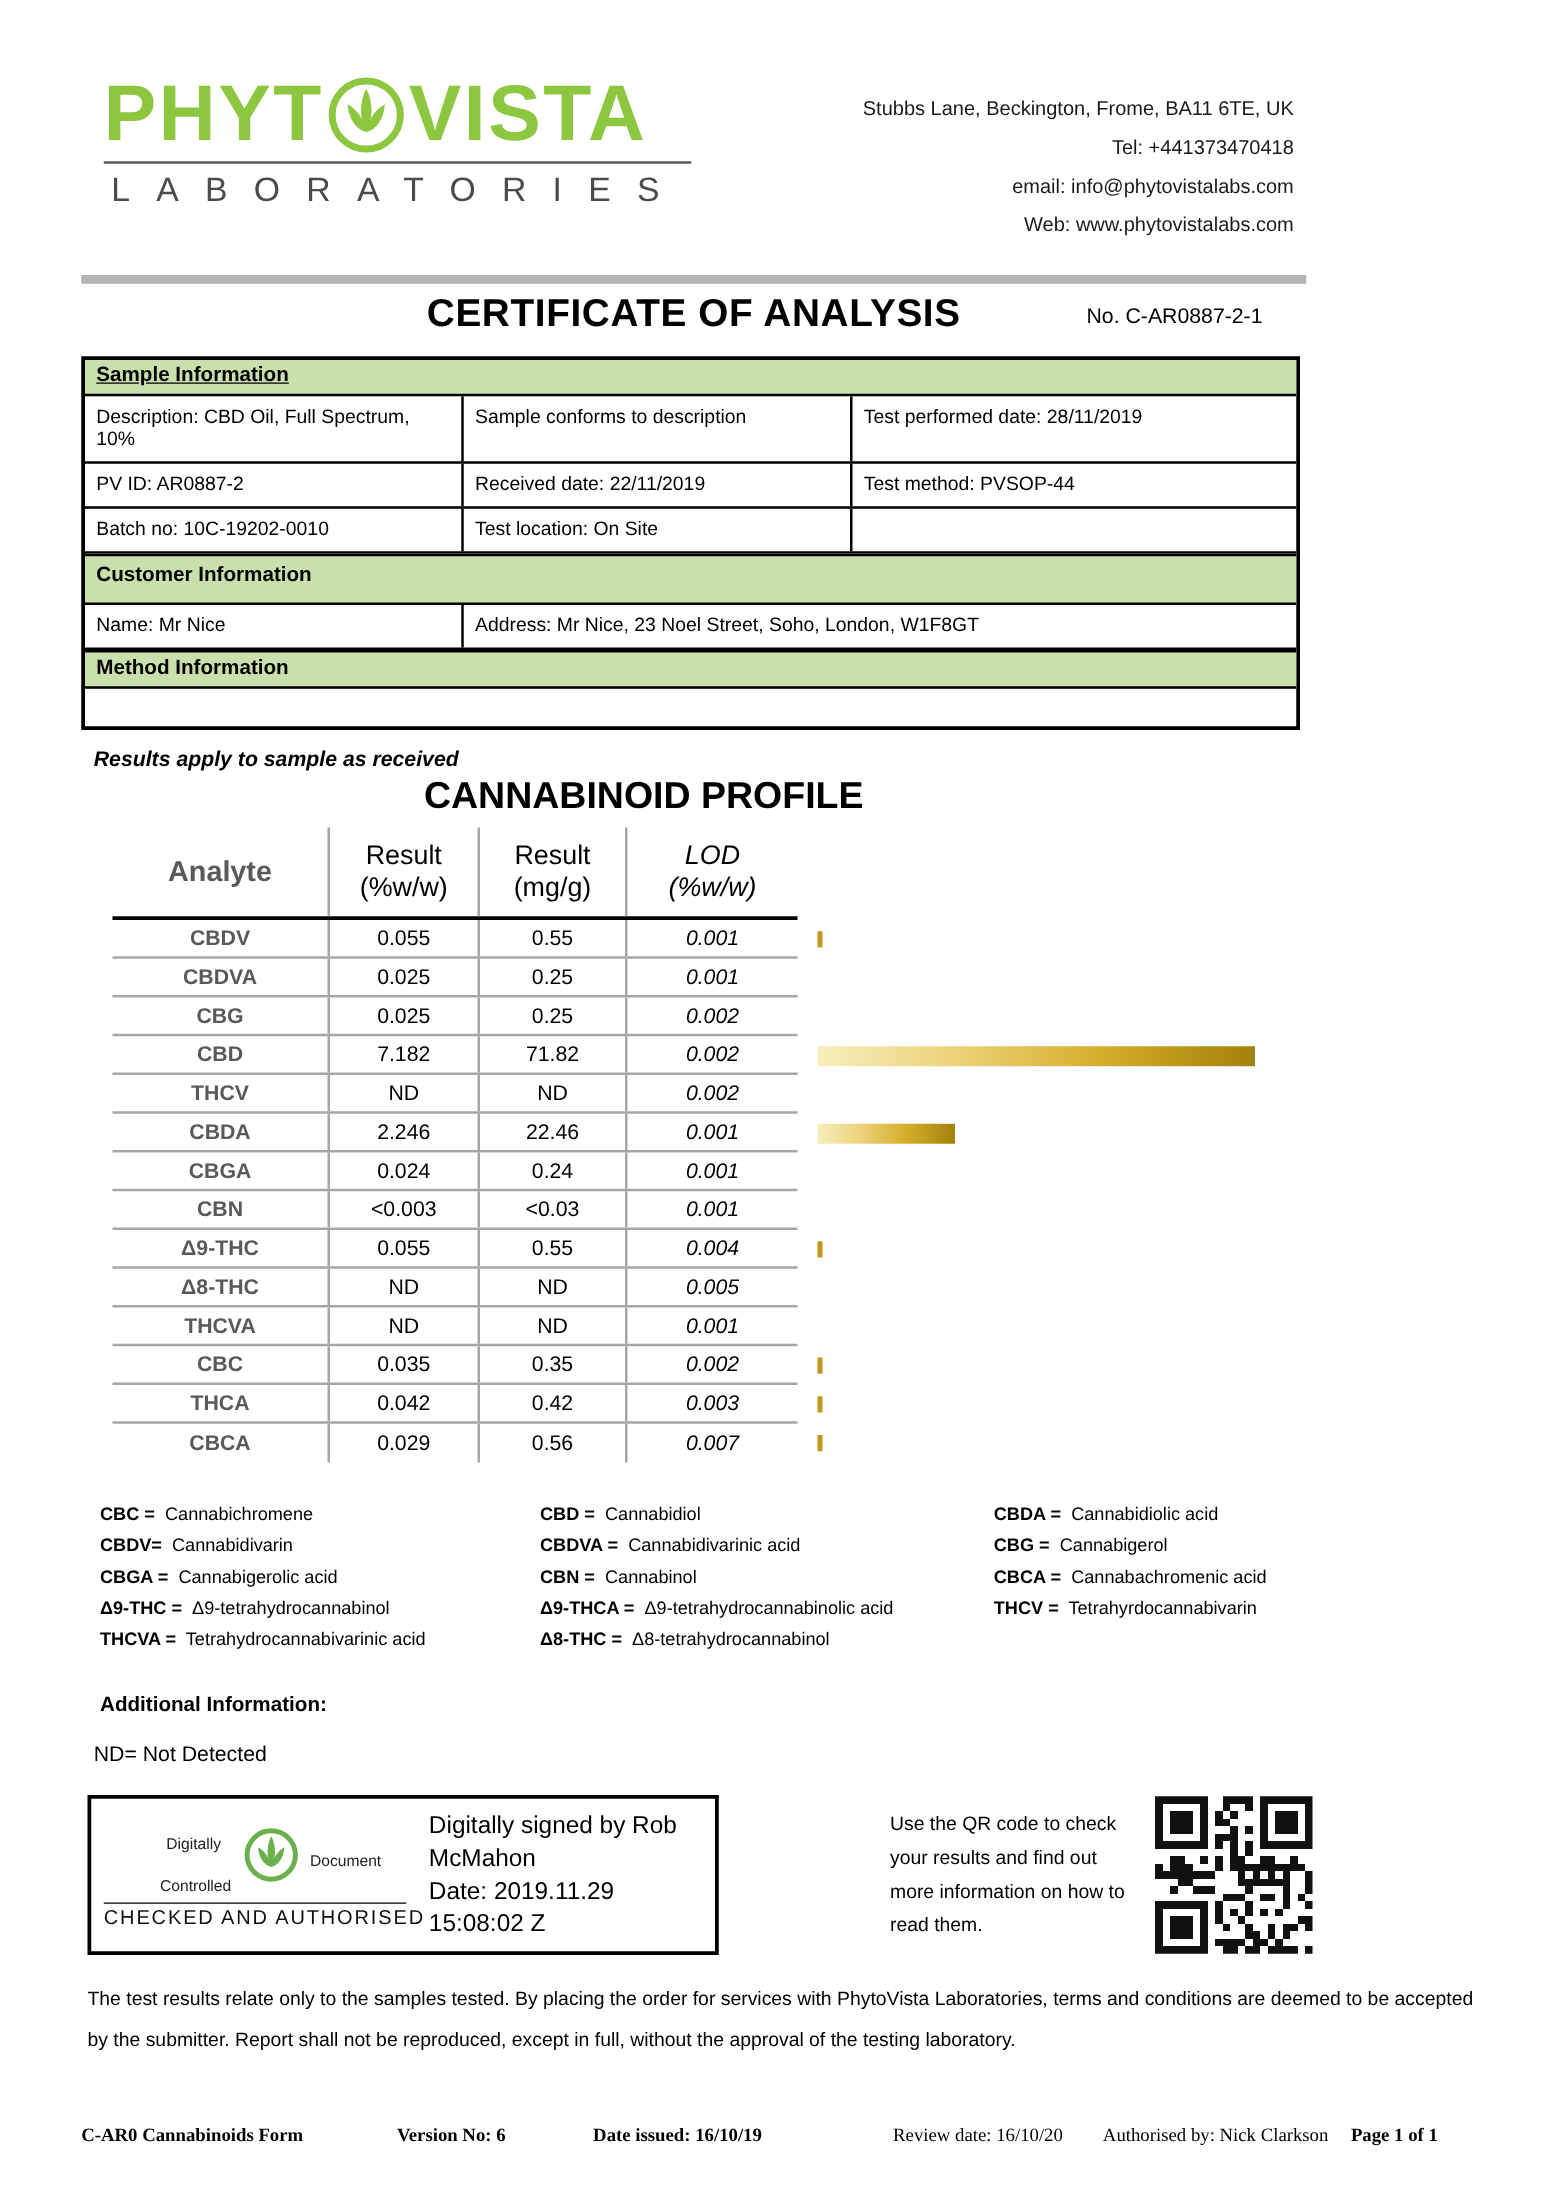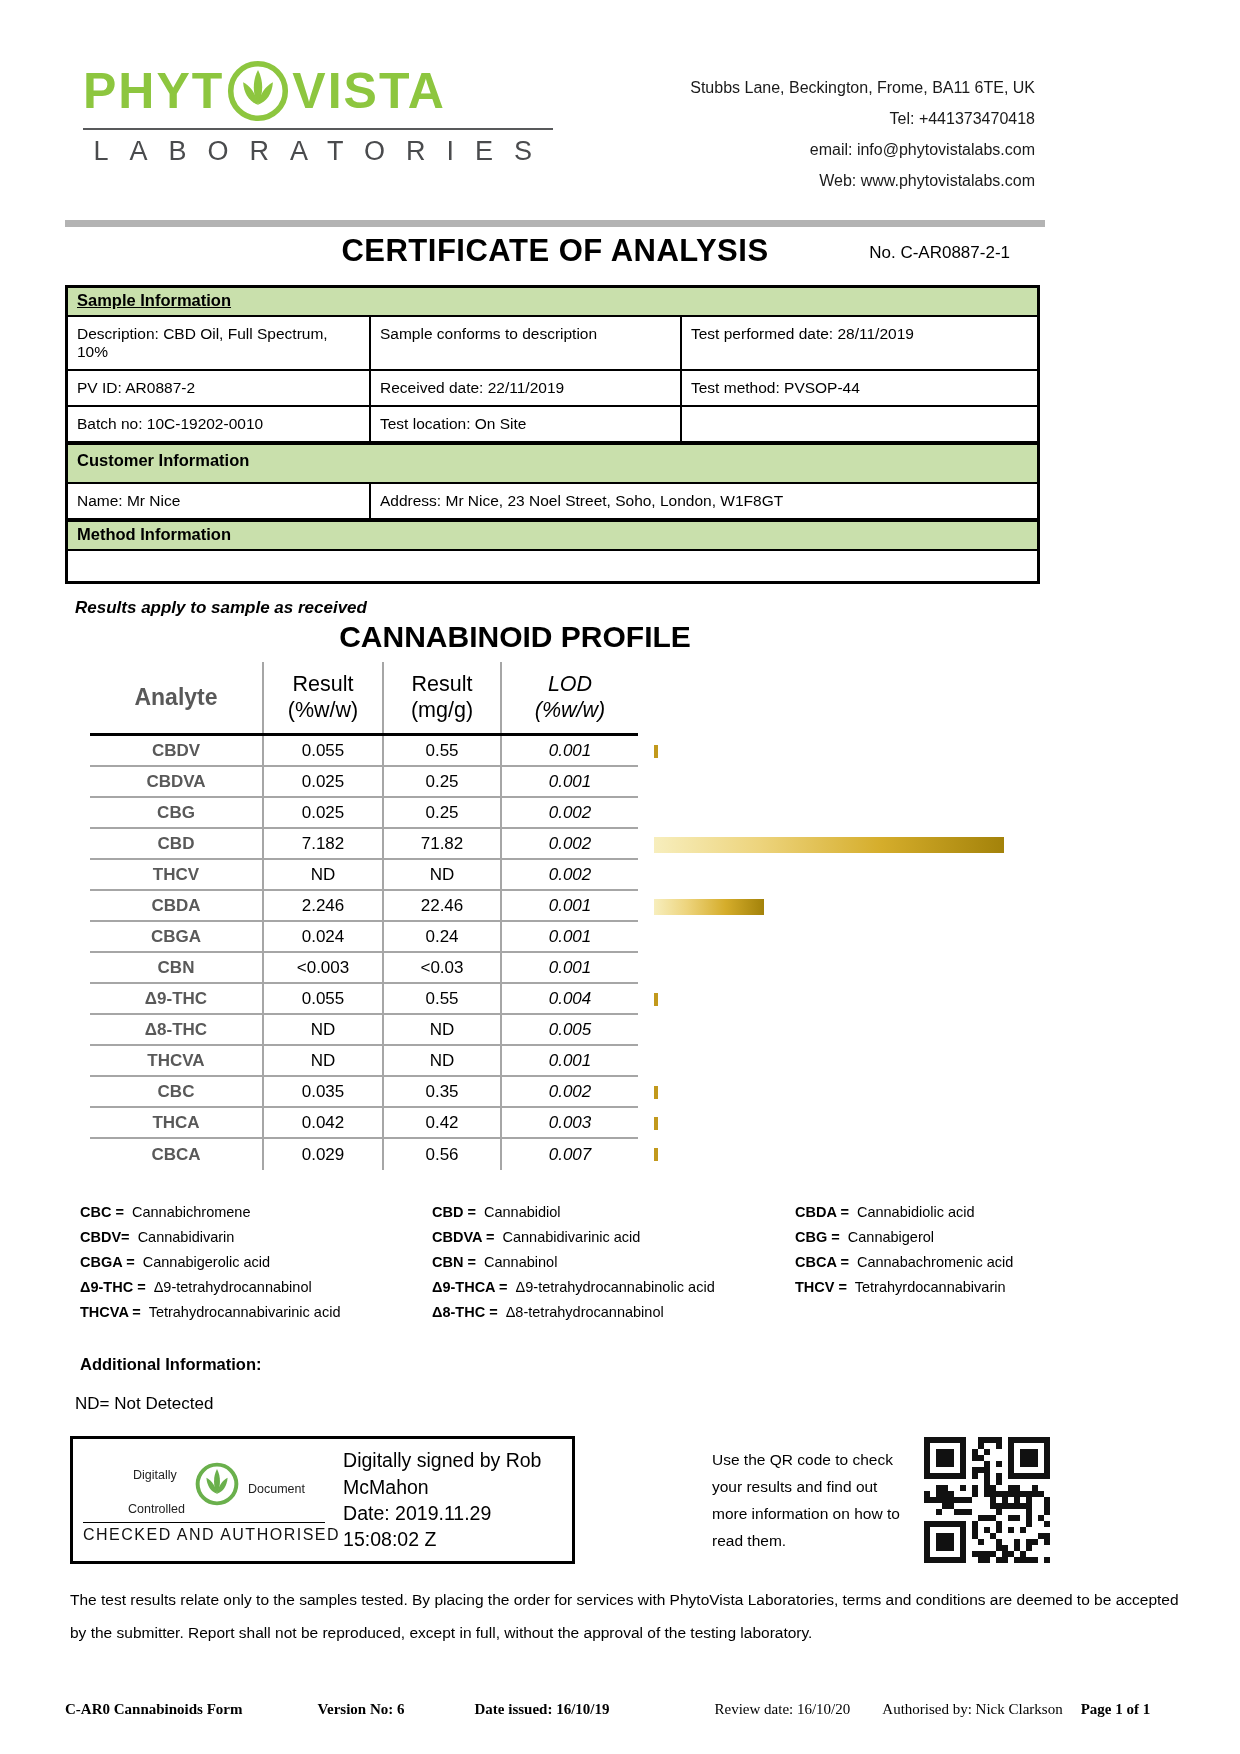--- a/index.html
+++ b/index.html
@@ -11,24 +11,24 @@
     font-family:"Liberation Sans",sans-serif;
     color:#000;
     overflow:hidden;
     box-sizing:border-box;
     padding:60px 55px 0 65px;
   }
   
   .hdr{display:flex;justify-content:space-between;align-items:flex-start;}
   .logo-block{width:470px;margin-left:18px;}
   .brand{display:flex;align-items:center;color:#8dc63f;font-weight:bold;
-         font-size:50px;letter-spacing:2px;line-height:1;font-family:"Liberation Sans",sans-serif;text-align:right;}
+         font-size:63px;letter-spacing:2px;line-height:1;font-family:"Liberation Sans",sans-serif;text-align:right;}
   .brand .lg-icon{width:62px;height:62px;margin:0 3px;}
   .brand-sub{border-top:2px solid #58595b;margin-top:6px;padding-top:6px;
-             color:#4a4b4d;font-size:27px;letter-spacing:21px;font-weight:400;text-indent:6px;white-space:nowrap;text-align:right;}
+             color:#4a4b4d;font-size:27px;letter-spacing:21px;font-weight:400;text-indent:6px;white-space:nowrap;}
   .contact{margin-top:12px;margin-right:150px;text-align:right;font-size:16px;line-height:31px;color:#1a1a1a;}
   .gray-rule{height:7px;background:#b3b3b3;margin:24px 0 0 0;width:980px;}
   
   .title-row{position:relative;height:52px;margin-top:6px;width:980px;}
   .coa-title{position:absolute;left:0;right:0;text-align:center;margin:0;
              font-size:31px;font-weight:bold;letter-spacing:.5px;}
   .cert-no{position:absolute;right:35px;top:10px;font-size:17px;}
   
   .info-table{width:975px;border:3px solid #000;box-sizing:border-box;font-size:15.5px;}
   .it-head{background:#c9e0ac;border-bottom:2px solid #000;padding:3px 9px 5px 9px;

